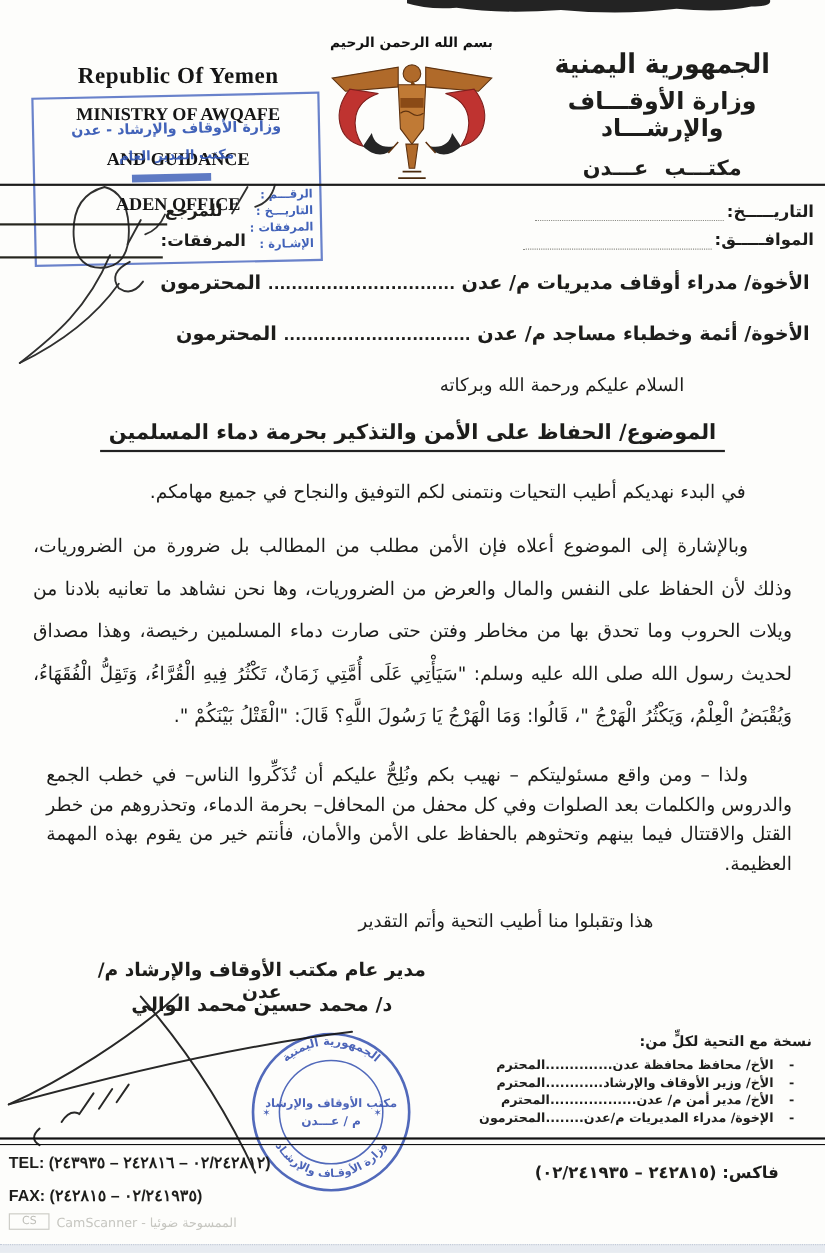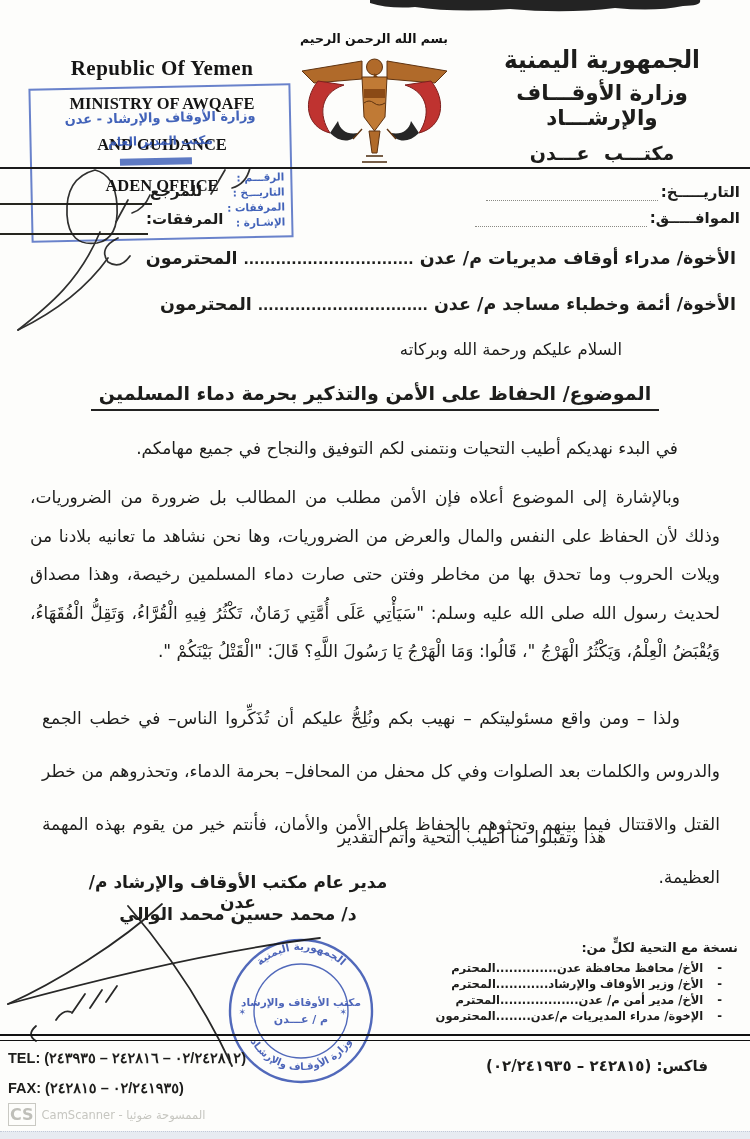--- a/index.html
+++ b/index.html
@@ -58,22 +58,22 @@
 
   .salutation{position:absolute;right:128px;top:340px;font-size:16.5px;}
 
   .subject-wrap{position:absolute;left:0;right:0;top:382px;text-align:center;}
   .subject{display:inline-block;font-size:19px;font-weight:bold;padding:0 8px 5px 8px;
            border-bottom:2px solid #222;}
 
   .p{position:absolute;font-size:17px;}
   .p1{right:30px;left:36px;top:438px;padding-right:42px;}
   .p2{right:30px;left:30px;top:478px;line-height:38.5px;text-align:justify;text-indent:40px;}
-  .p3{right:30px;left:30px;top:692px;line-height:53px;text-align:justify;text-indent:40px;margin-left:12px;}
-  .closing{position:absolute;right:144px;top:828px;font-size:16.5px;}
+  .p3{right:30px;left:30px;top:692px;line-height:27px;text-align:justify;text-indent:40px;margin-left:12px;}
+  .closing{position:absolute;right:156px;top:828px;font-size:16.5px;}
 
   .sig-title{position:absolute;left:78px;top:872px;width:320px;text-align:center;
              font-size:17px;font-weight:bold;}
   .sig-name{position:absolute;left:78px;top:904px;width:320px;text-align:center;
             font-size:17.5px;font-weight:bold;}
   .round-stamp{position:absolute;left:226px;top:936px;width:150px;height:150px;}
   .sig-scribble{position:absolute;left:0;top:888px;width:430px;height:185px;}
 
   
   .cc{position:absolute;right:12px;top:940px;width:345px;text-align:right;}
@@ -86,21 +86,21 @@
   .foot-rule{position:absolute;left:0;right:0;top:1034px;height:4px;
              border-top:2.4px solid #111;border-bottom:1.8px solid #111;}
   .foot-ar{position:absolute;right:42px;top:1047px;text-align:right;font-weight:bold;}
   .foot-ar .fa1{font-size:15.5px;} .foot-ar .fa2{font-size:15px;margin-top:10px;}
   .foot-en{position:absolute;left:8px;top:1043px;direction:ltr;text-align:left;
            font-family:"Liberation Sans",sans-serif;font-weight:bold;}
   .foot-en div{font-size:14.5px;line-height:30px;}
 
   .camscanner{position:absolute;left:8px;top:1103px;display:flex;align-items:center;gap:6px;
               direction:ltr;color:#c6c6c0;font-size:11.5px;}
-  .cs-badge{border:1px solid #c9c9c3;padding:1px 1px;font-size:16px;font-weight:bold;color:#bfbfb9;}
+  .cs-badge{border:1px solid #c9c9c3;padding:1px 11px;font-size:10px;font-weight:normal;color:#bfbfb9;}
   .bottom-strip{position:absolute;left:0;right:0;bottom:0;height:7px;background:#e7ebf1;
                 border-top:1px dotted #c3cad8;}
 </style>
 </head>
 <body>
 
 <div id="page">
 
   <svg class="scan-blob" viewBox="0 0 400 16" preserveAspectRatio="none">
     <path d="M45,0 L375,0 Q377,6 358,6 Q330,12 290,8 Q240,14 185,9 Q130,13 90,7 Q64,9 45,3 Z" fill="#121212" opacity="0.93"></path>

